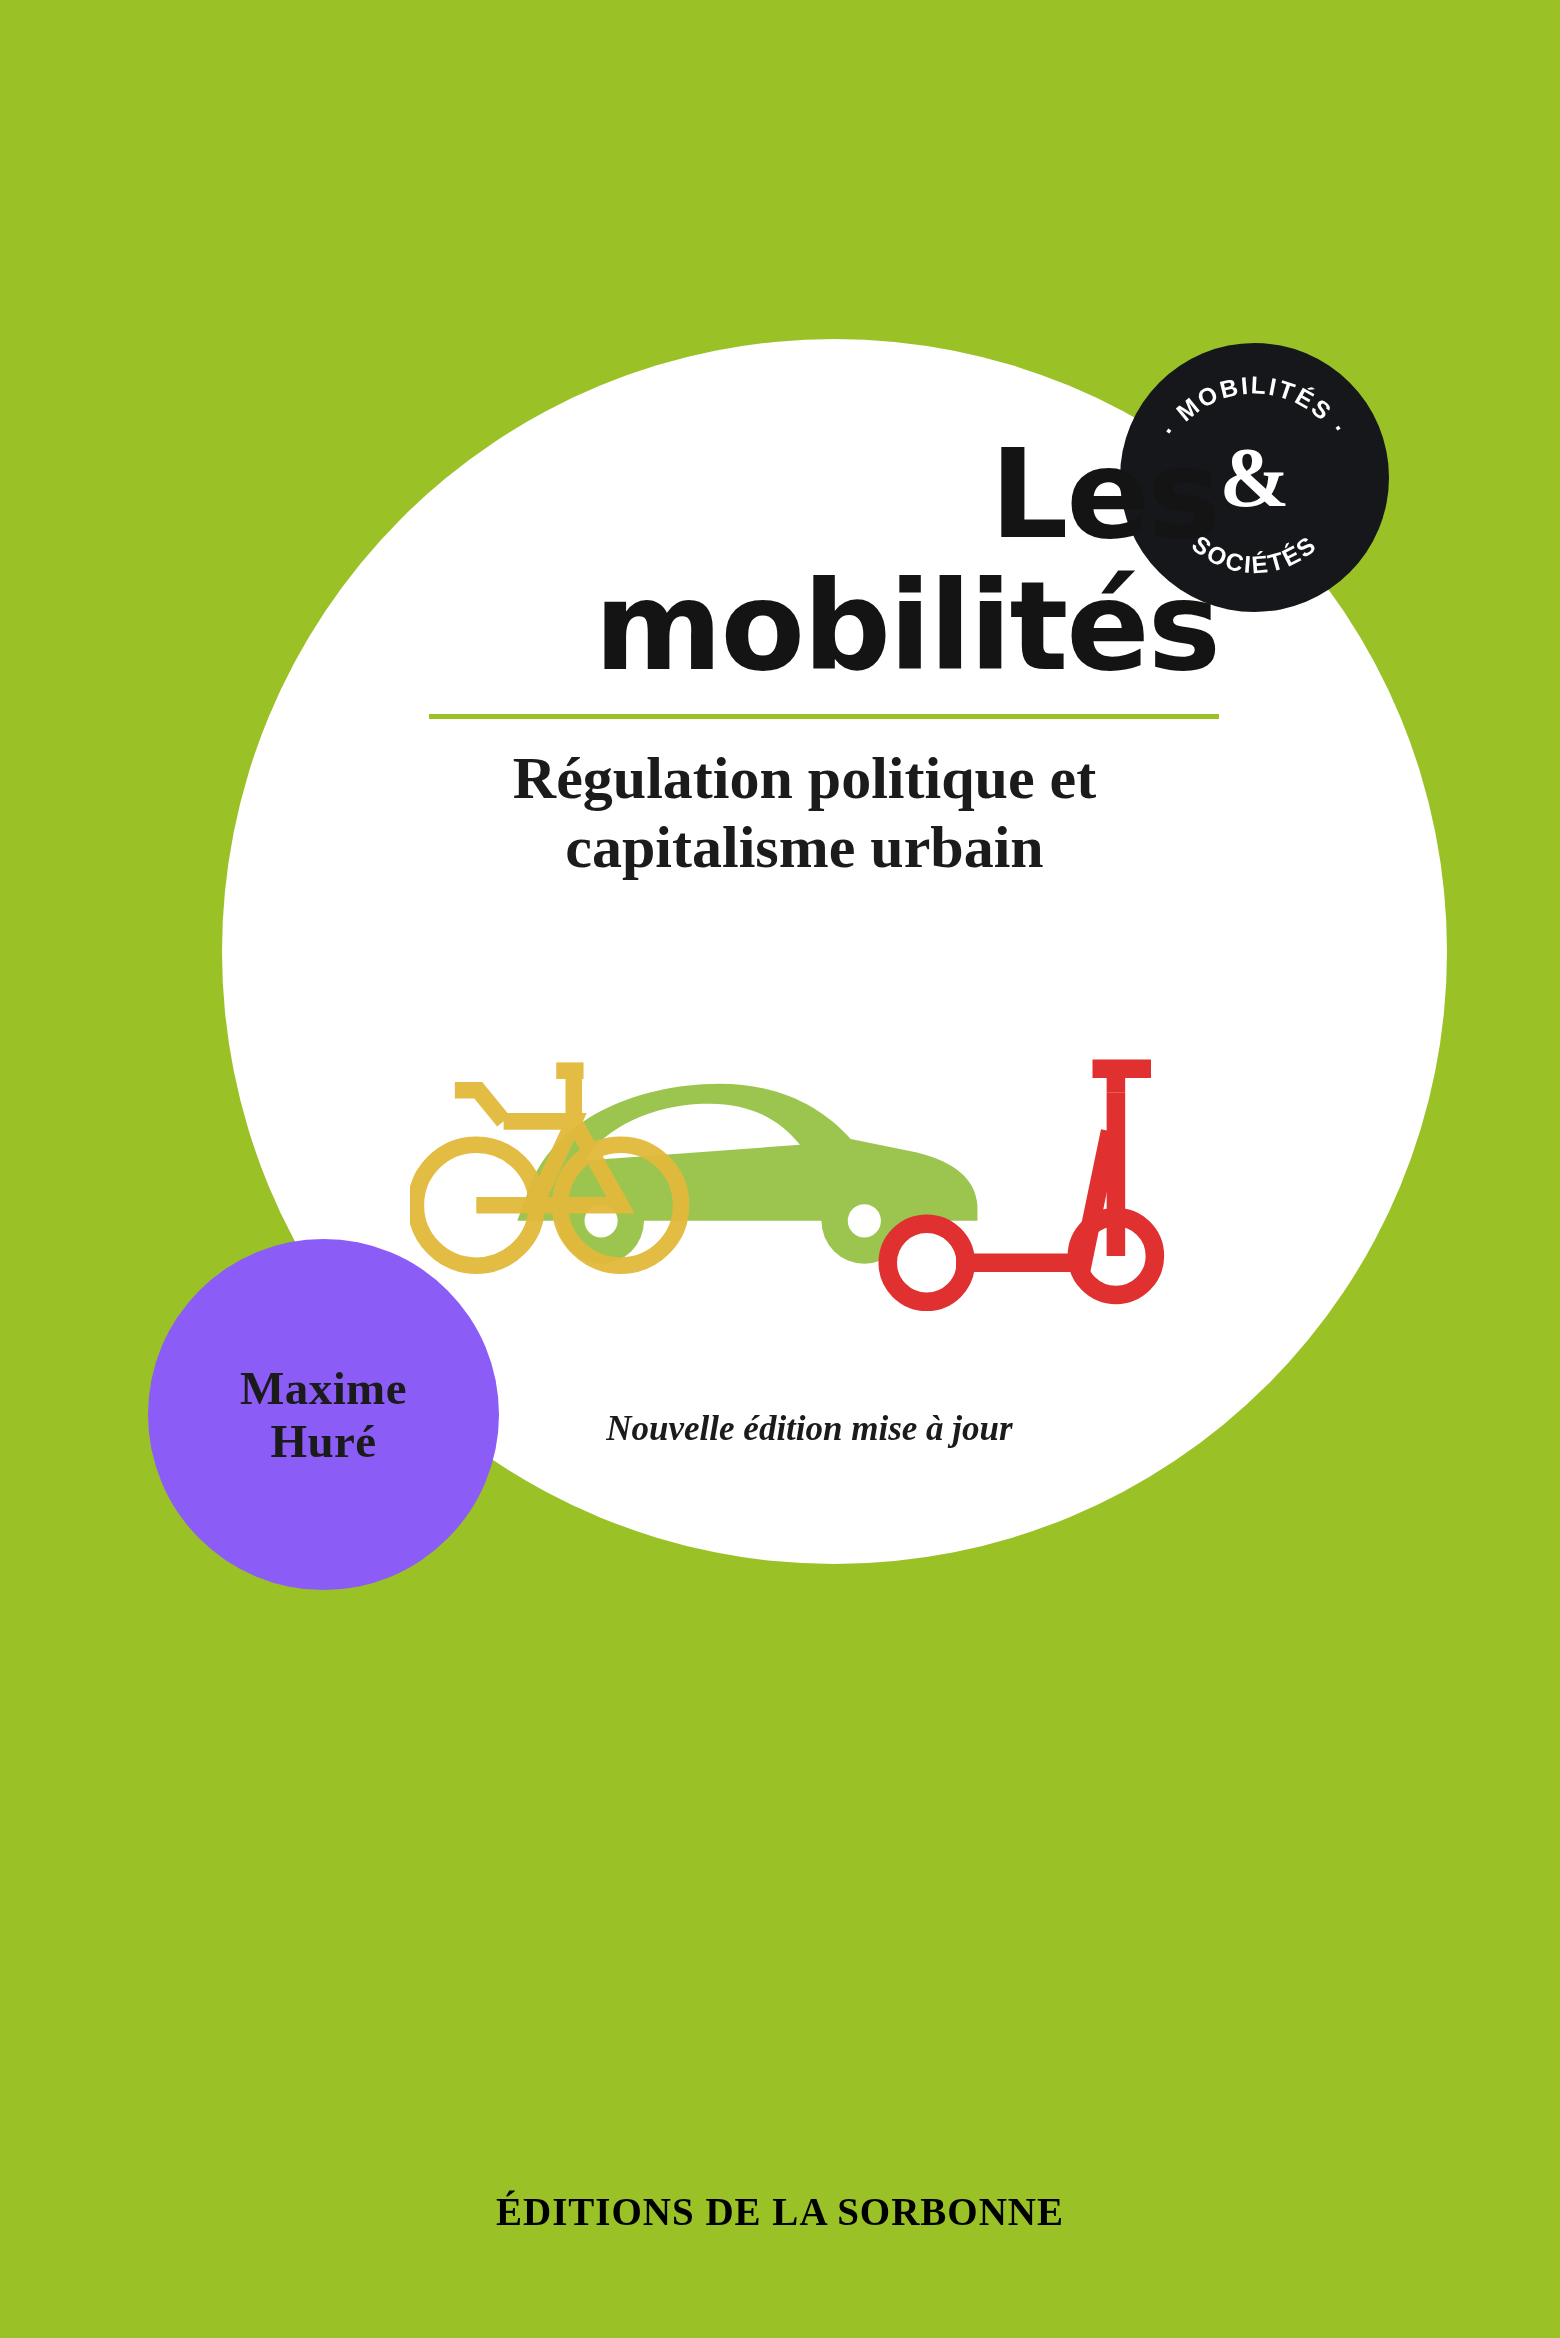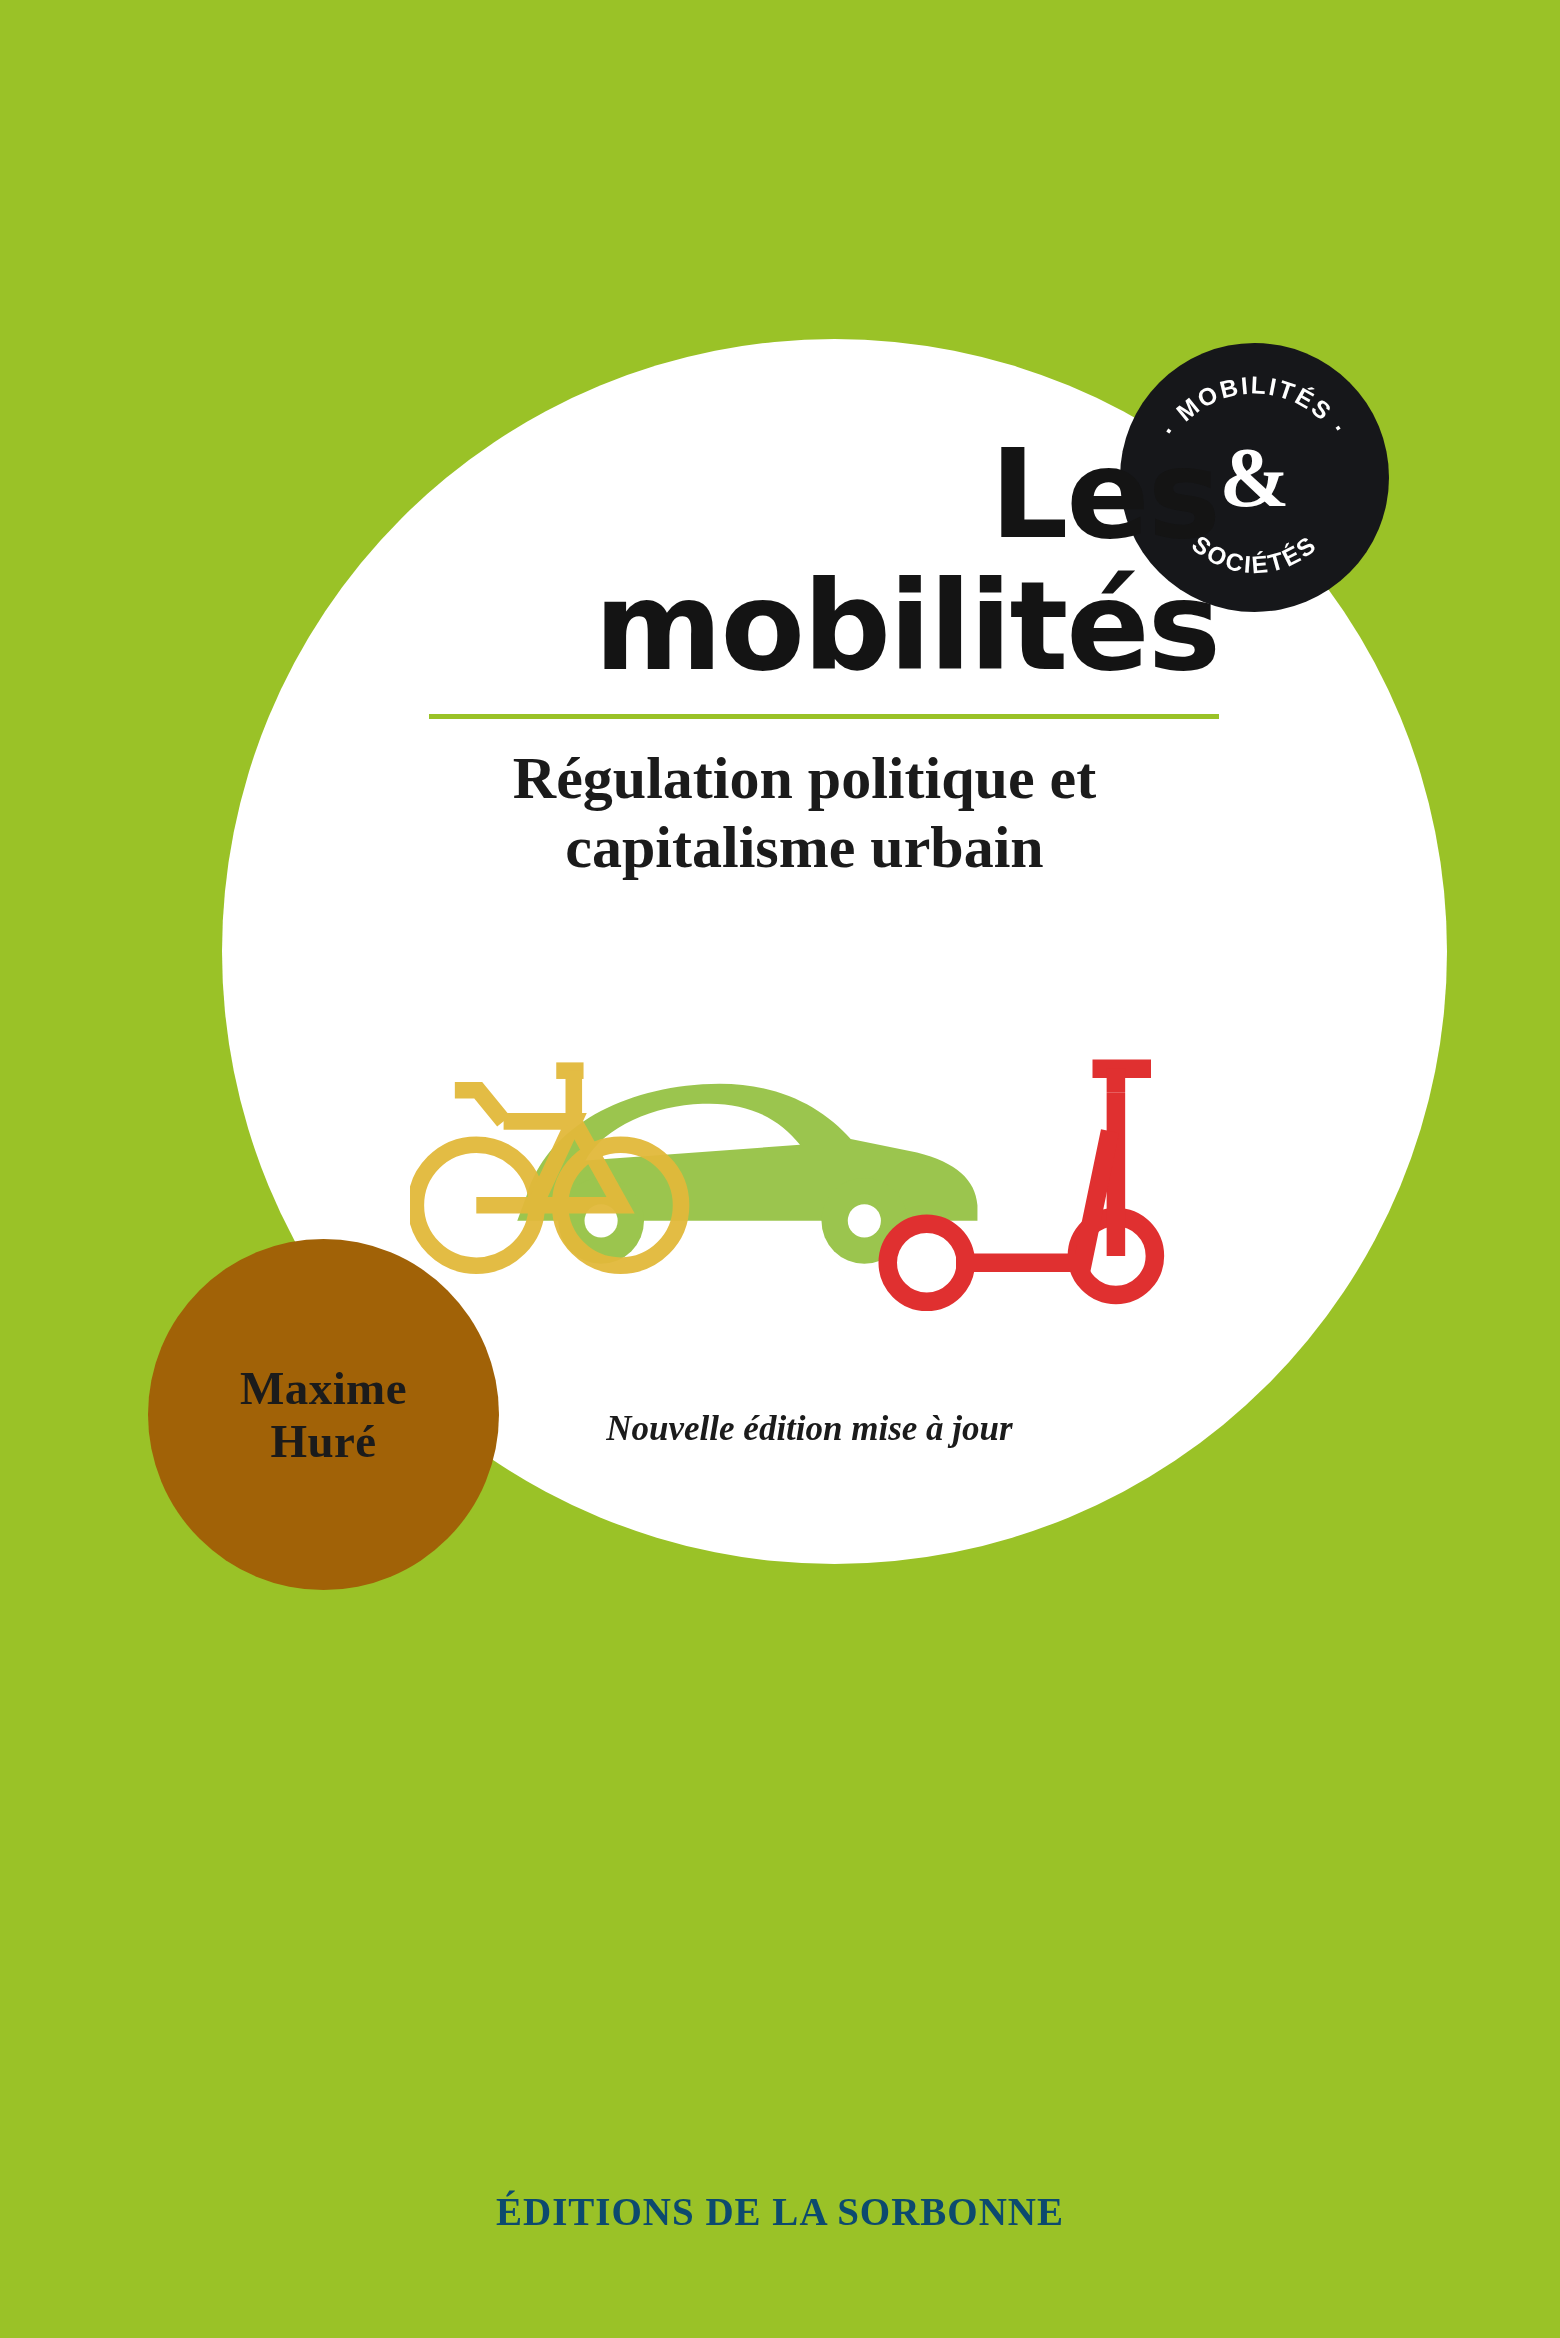--- a/index.html
+++ b/index.html
@@ -30,21 +30,21 @@
   }
 
   
   .author-circle {
     position: absolute;
     left: 148px;
     top: 1239px;
     width: 351px;
     height: 351px;
     border-radius: 50%;
-    background: #a16207;
+    background: #8b5cf6;
     display: flex;
     flex-direction: column;
     align-items: center;
     justify-content: center;
   }
   .author-name {
     font-family: "Liberation Serif", serif;
     font-weight: bold;
     font-size: 47px;
     line-height: 1.12;
@@ -150,21 +150,21 @@
   .publisher {
     position: absolute;
     left: 0;
     top: 2189px;
     width: 1560px;
     text-align: center;
     font-family: "Liberation Serif", serif;
     font-weight: bold;
     font-size: 39px;
     letter-spacing: 1px;
-    color: #0c4a6e;
+    color: #000000;
   }
 </style>
 </head>
 <body>
 
 <div class="cover">
 
   <div class="main-circle"></div>
 
   <div class="badge">

